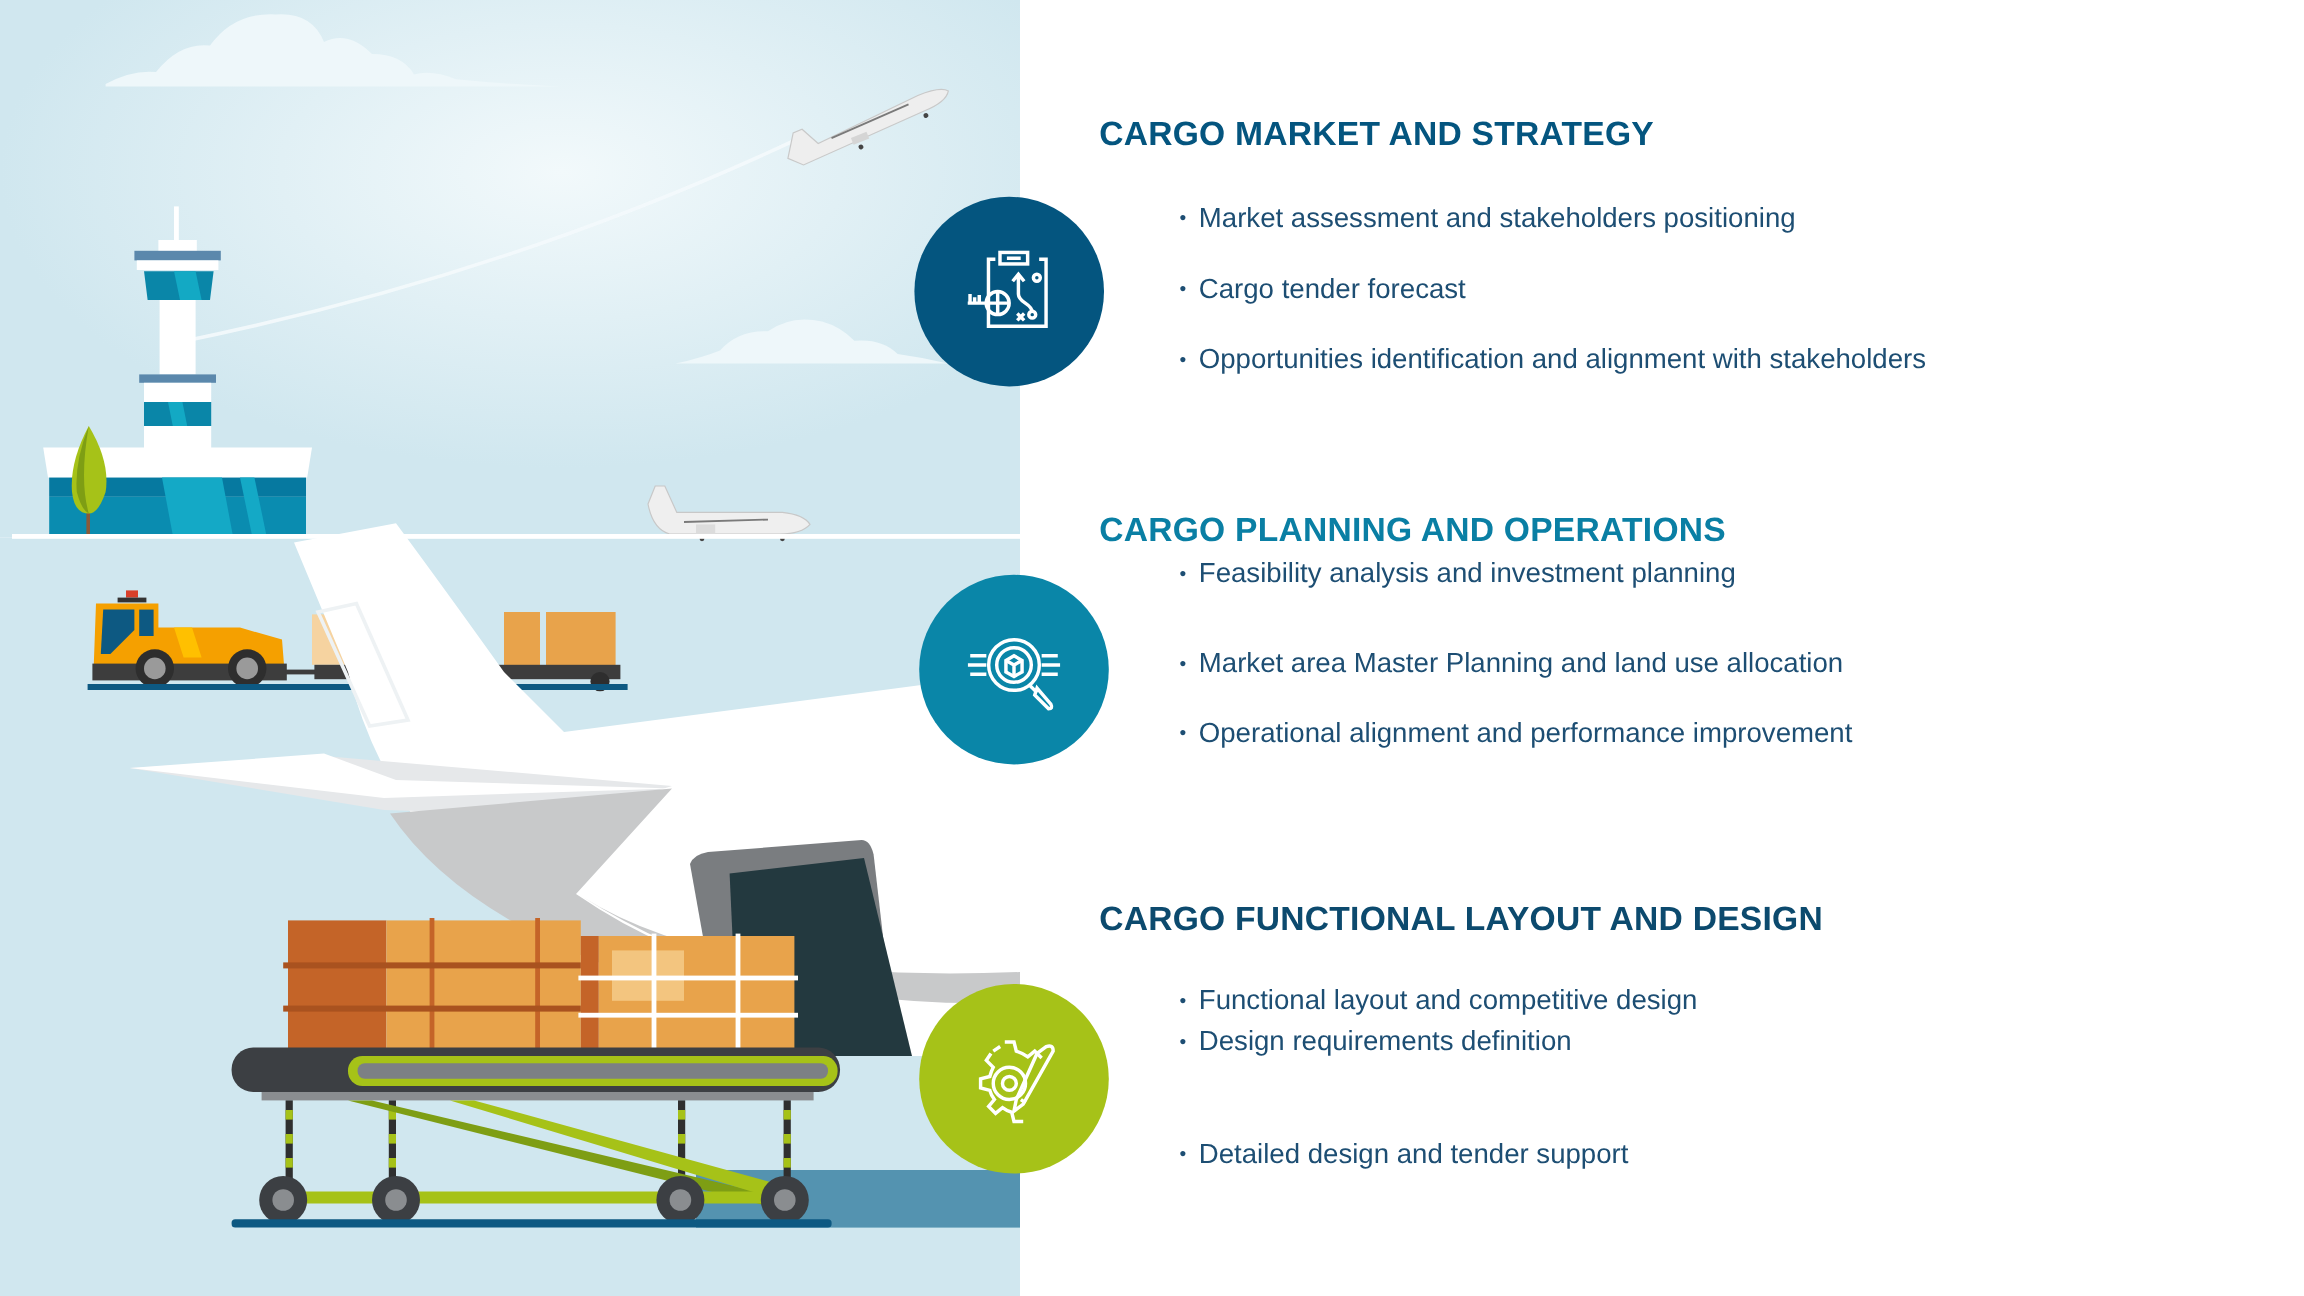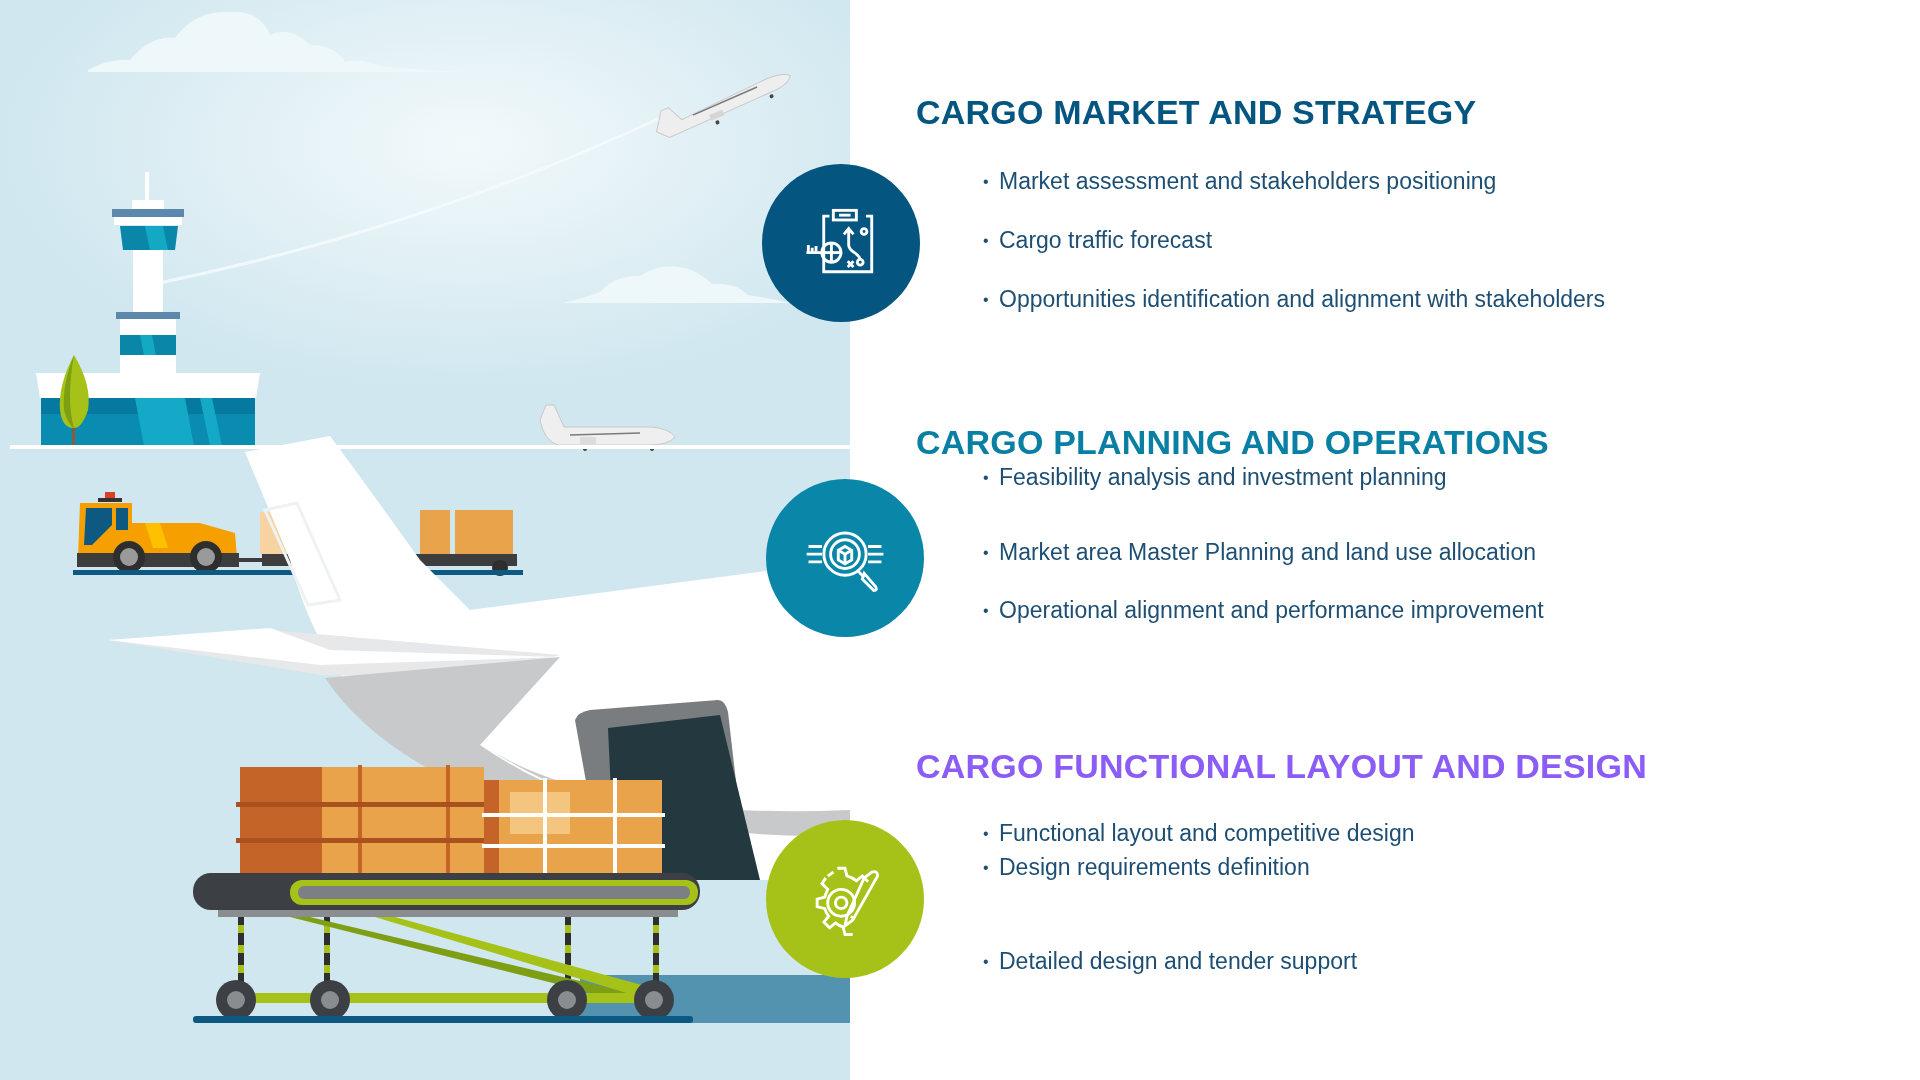--- a/index.html
+++ b/index.html
@@ -15,21 +15,21 @@
     .icon-circle {
       position: absolute; width: 158px; height: 158px; border-radius: 50%;
       display: flex; align-items: center; justify-content: center;
     }
     .icon-circle svg { width: 96px; height: 96px; }
 
     .section { position: absolute; left: 916px; }
     .section-title {
       font-family: "Liberation Sans", sans-serif;
       font-weight: 700;
-      font-size: 34px;
+      font-size: 28px;
       letter-spacing: 0.2px;
       line-height: 40px;
       white-space: nowrap;
     }
     .bullet {
       position: absolute; left: 68px; white-space: nowrap;
       font-family: "Liberation Sans", sans-serif;
       font-size: 23px; line-height: 30px; color: #1d4e73;
     }
     .bullet .dot { display: inline-block; width: 16px; font-size: 16px; vertical-align: 2px; }
@@ -241,33 +241,33 @@
     <path d="M70 28 L78 22 Q84 20 84 26 L58 72 L50 78 L52 68 Z"></path>
     <path d="M56 68 L60 71"></path>
   </svg>
 </div>
 
 <div class="section" style="top:92px;">
   <h2 class="section-title" style="color:#04557f;">CARGO MARKET AND STRATEGY</h2>
 </div>
 <div>
   <div class="bullet" style="left:983px; top:166px;"><span class="dot">•</span><span>Market assessment and stakeholders positioning</span></div>
-  <div class="bullet" style="left:983px; top:225px;"><span class="dot">•</span><span>Cargo traffic forecast</span></div>
+  <div class="bullet" style="left:983px; top:225px;"><span class="dot">•</span><span>Cargo tender forecast</span></div>
   <div class="bullet" style="left:983px; top:284px;"><span class="dot">•</span><span>Opportunities identification and alignment with stakeholders</span></div>
 </div>
 
 <div class="section" style="top:406px;">
   <h2 class="section-title" style="color:#0a7fa4;margin-top:16px;">CARGO PLANNING AND OPERATIONS</h2>
 </div>
 <div>
   <div class="bullet" style="left:983px; top:462px;"><span class="dot">•</span><span>Feasibility analysis and investment planning</span></div>
   <div class="bullet" style="left:983px; top:537px;"><span class="dot">•</span><span>Market area Master Planning and land use allocation</span></div>
   <div class="bullet" style="left:983px; top:595px;"><span class="dot">•</span><span>Operational alignment and performance improvement</span></div>
 </div>
 
 <div class="section" style="top:746px;">
-  <h2 class="section-title" style="color:#8b5cf6;">CARGO FUNCTIONAL LAYOUT AND DESIGN</h2>
+  <h2 class="section-title" style="color:#0c4a6e;">CARGO FUNCTIONAL LAYOUT AND DESIGN</h2>
 </div>
 <div>
   <div class="bullet" style="left:983px; top:818px;"><span class="dot">•</span><span>Functional layout and competitive design</span></div>
   <div class="bullet" style="left:983px; top:852px;"><span class="dot">•</span><span>Design requirements definition</span></div>
   <div class="bullet" style="left:983px; top:946px;"><span class="dot">•</span><span>Detailed design and tender support</span></div>
 </div>
 
 </body></html>

